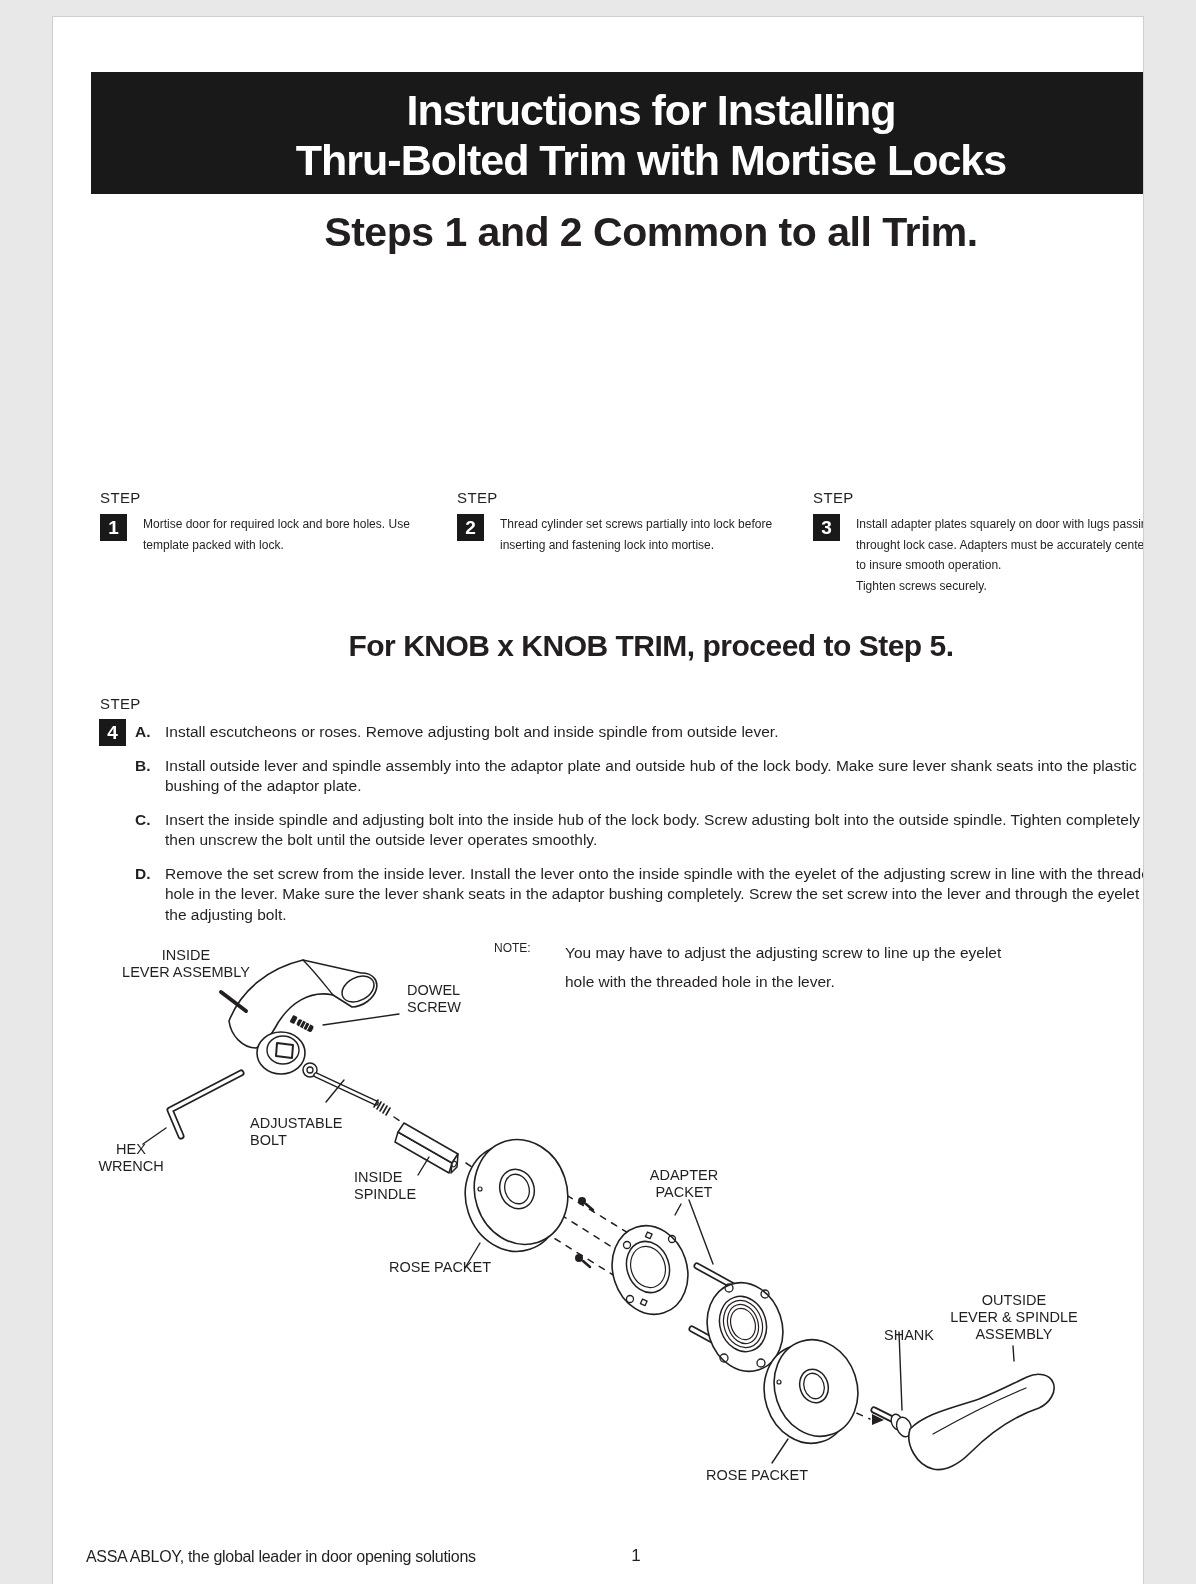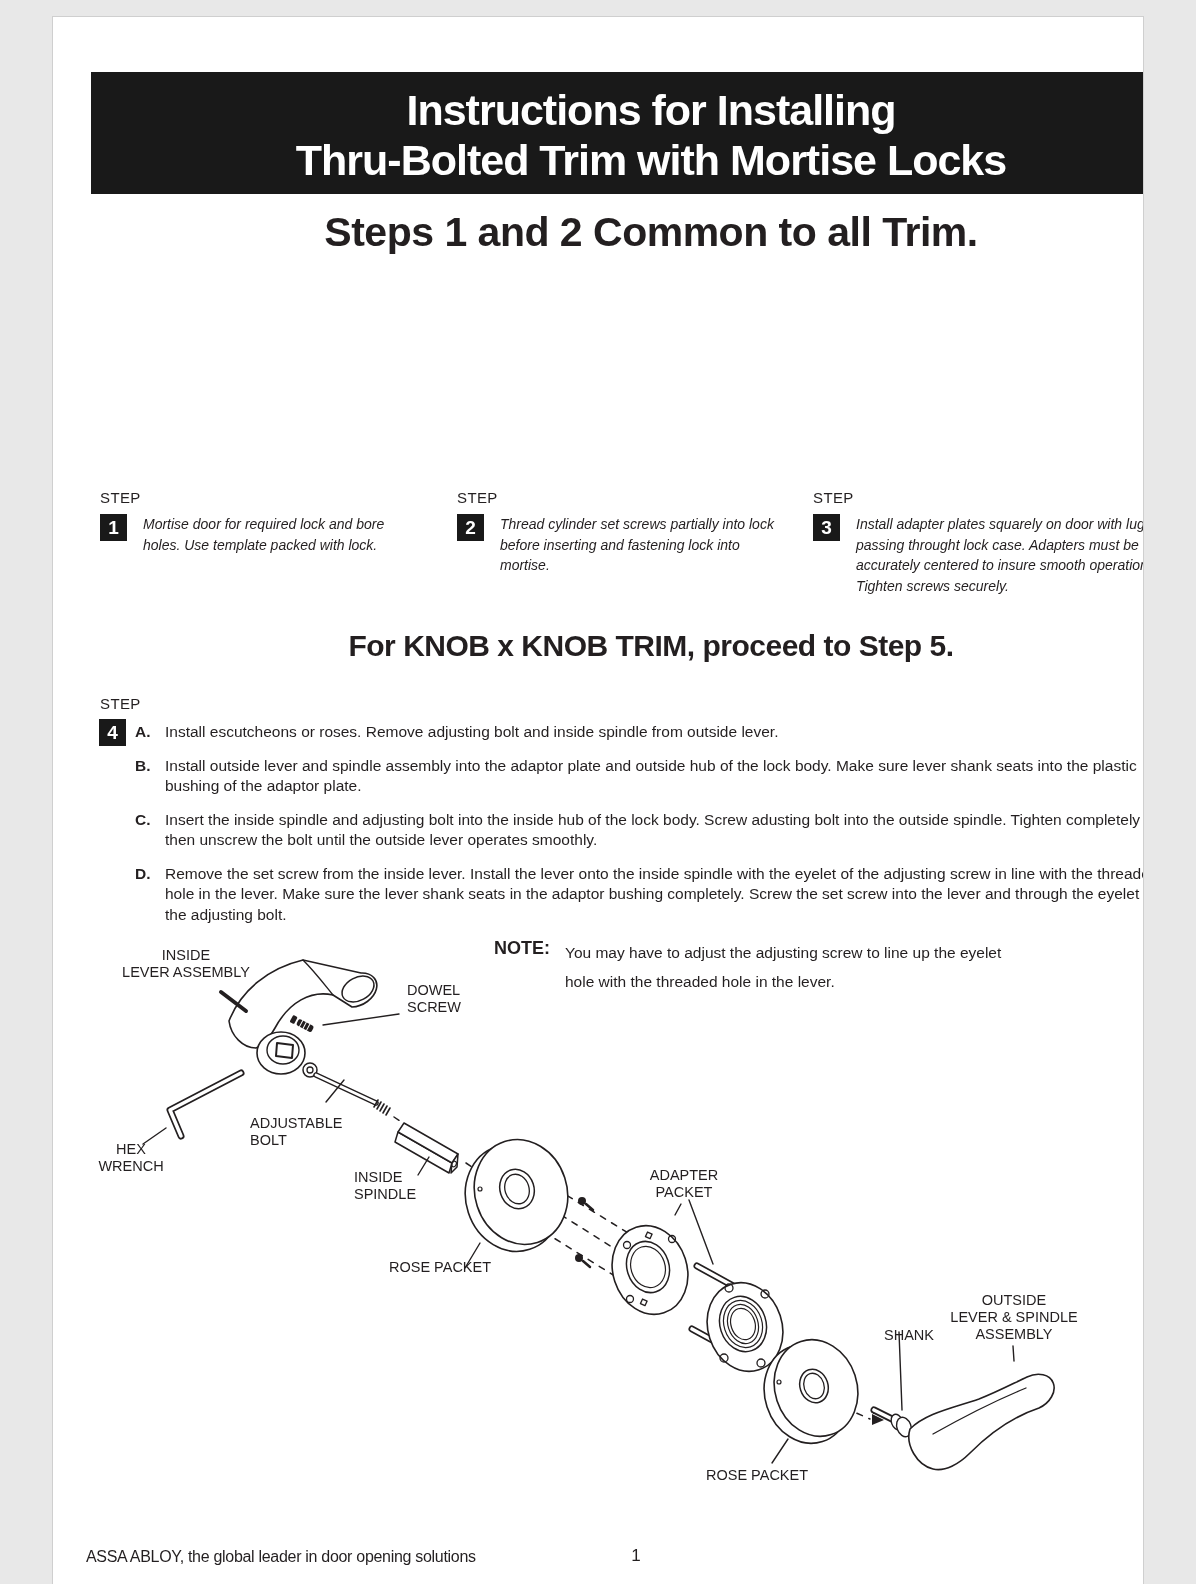--- a/index.html
+++ b/index.html
@@ -19,37 +19,37 @@
     position:absolute; left:38px; top:192px; width:1120px; text-align:center;
     font-size:41px; font-weight:bold; letter-spacing:-0.5px;
   }
   .step-col { position:absolute; top:472px; }
   .step-word { font-size:15px; letter-spacing:0.4px; margin-bottom:8px; }
   .step-body { display:flex; }
   .step-num {
     width:27px; height:27px; background:#191919; color:#fff; font-weight:bold;
     font-size:19px; display:flex; align-items:center; justify-content:center; flex:0 0 27px;
   }
-  .step-text { margin-left:16px; font-size:14px; line-height:20.5px; white-space:pre-line;font-style:italic; }
+  .step-text { margin-left:16px; font-size:12px; line-height:20.5px; white-space:pre-line; }
   .proceed {
     position:absolute; left:38px; top:610px; width:1120px; text-align:center;
     font-weight:bold; font-size:30px; line-height:37px; letter-spacing:-0.5px;
   }
   .step4-word { position:absolute; left:47px; top:678px; font-size:15px; letter-spacing:0.4px; }
   .step4-num {
     position:absolute; left:46px; top:702px; width:27px; height:27px;
     background:#191919; color:#fff; font-weight:bold; font-size:19px;
     display:flex; align-items:center; justify-content:center;
   }
   .step4-items { position:absolute; left:82px; top:705px; width:1038px; }
   .item { display:flex; margin-bottom:13px; }
   .item-letter { font-weight:bold; font-size:15.5px; line-height:20.5px; width:30px; flex:0 0 30px; }
   .item-text { font-size:15.5px; line-height:20.5px; }
   .note { position:absolute; left:441px; top:921px; width:580px; display:flex; }
-  .note-label { font-weight:bold; font-size:18px; line-height:20.5px; width:71px; flex:0 0 71px; }
+  .note-label { font-weight:normal; font-size:12px; line-height:20.5px; width:71px; flex:0 0 71px; }
   .note-text { font-size:15.5px; line-height:29px; white-space:pre-line; }
   .diagram-svg { position:absolute; left:40px; top:925px; width:1120px; height:575px; }
   .diagram-label {
     position:absolute; font-size:14.5px; line-height:17px; white-space:pre-line; color:#231f20;
   }
   .lbl-center { text-align:center; }
   .footer-brand { position:absolute; left:33px; top:1531px; font-size:16px; letter-spacing:-0.3px; }
   .footer-page { position:absolute; left:568px; top:1529px; width:30px; text-align:center; font-size:17px; }
 </style>
 </head>

